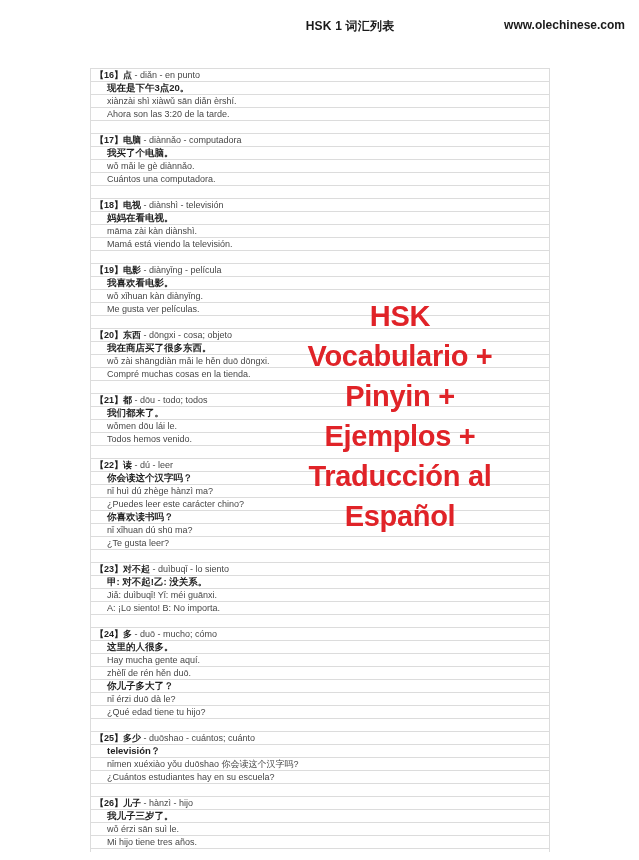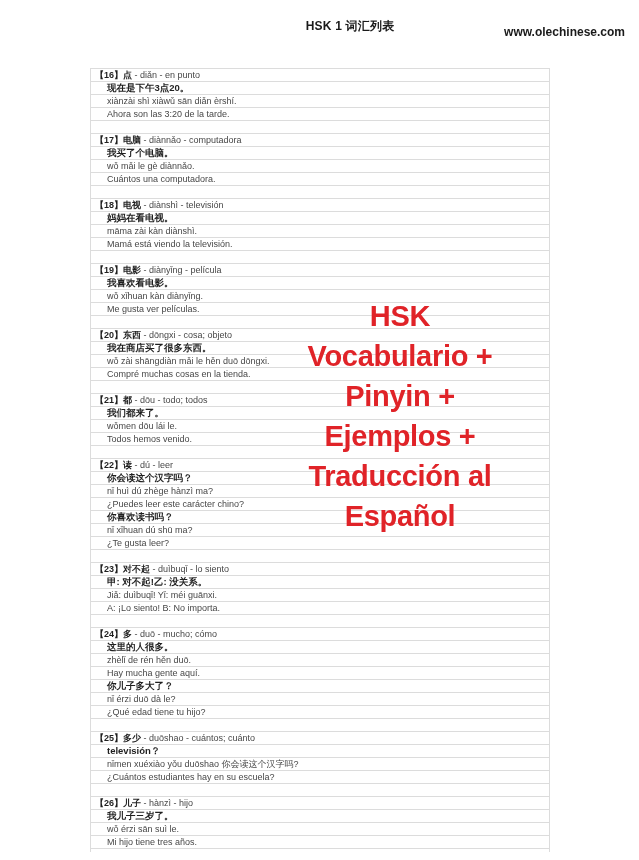--- a/index.html
+++ b/index.html
@@ -14,21 +14,20 @@
     position:absolute; top:18px; left:230px; width:240px;
     text-align:center;
     font-size:12px; font-weight:bold; color:#1a1a1a;
     letter-spacing:0.2px;
     white-space:nowrap;
   }
   .site-link {
     position:absolute; top:18px; right:14px;
     font-size:12px; font-weight:bold; color:#1a1a1a;
     white-space:nowrap;
-    margin-top:7px;
   }
   .vocab-table {
     position:absolute; left:90px; top:68px; width:460px;
     border:1px solid #dcdcdc; border-bottom:none;
     box-sizing:border-box;
     background:transparent;
   }
   .row {
     box-sizing:border-box;
     height:13px; line-height:12px;
@@ -101,22 +100,22 @@
       <div class="row py">nǐ xǐhuan dú shū ma?</div>
       <div class="row es">¿Te gusta leer?</div>
       <div class="row blank"></div>
       <div class="row header-row"><span class="hw">【23】对不起</span><span class="gloss"> - duìbuqǐ - lo siento</span></div>
       <div class="row zh">甲: 对不起!乙: 没关系。</div>
       <div class="row py">Jiǎ: duìbuqǐ! Yǐ: méi guānxi.</div>
       <div class="row es">A: ¡Lo siento! B: No importa.</div>
       <div class="row blank"></div>
       <div class="row header-row"><span class="hw">【24】多</span><span class="gloss"> - duō - mucho; cómo</span></div>
       <div class="row zh">这里的人很多。</div>
+      <div class="row es">Hay mucha gente aquí.</div>
       <div class="row py">zhèlǐ de rén hěn duō.</div>
-      <div class="row es">Hay mucha gente aquí.</div>
       <div class="row zh">你儿子多大了？</div>
       <div class="row py">nǐ érzi duō dà le?</div>
       <div class="row es">¿Qué edad tiene tu hijo?</div>
       <div class="row blank"></div>
       <div class="row header-row"><span class="hw">【25】多少</span><span class="gloss"> - duōshao - cuántos; cuánto</span></div>
       <div class="row zh">televisión？</div>
       <div class="row py">nǐmen xuéxiào yǒu duōshao 你会读这个汉字吗?</div>
       <div class="row es">¿Cuántos estudiantes hay en su escuela?</div>
       <div class="row blank"></div>
       <div class="row header-row"><span class="hw">【26】儿子</span><span class="gloss"> - hànzì - hijo</span></div>

